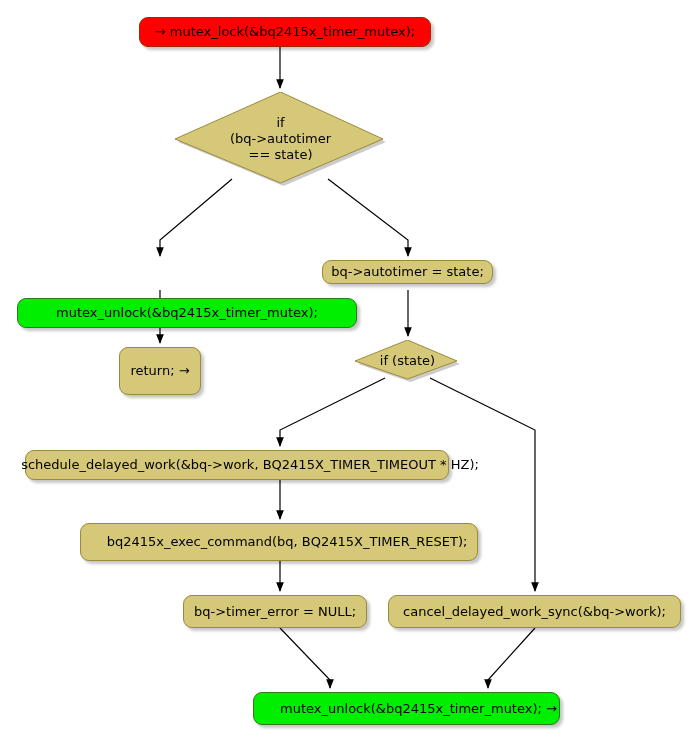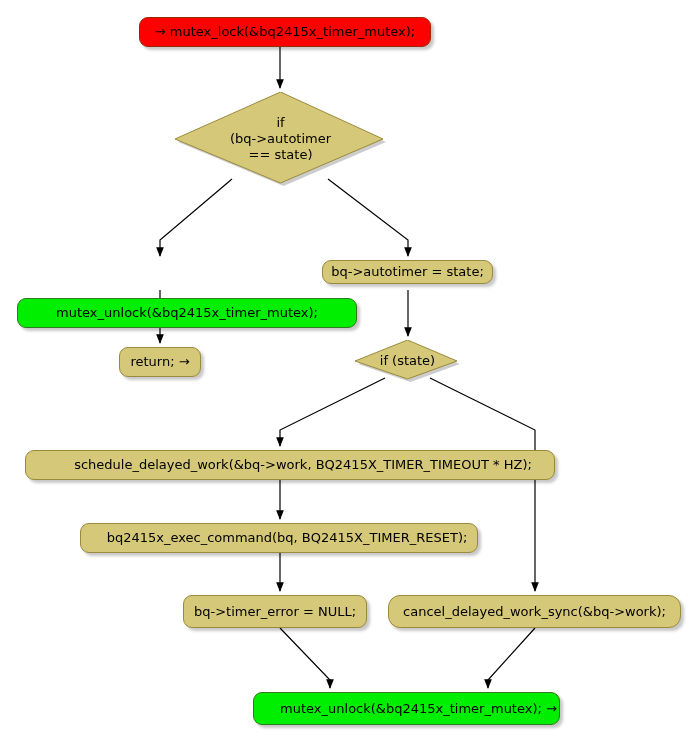--- a/index.html
+++ b/index.html
@@ -98,25 +98,25 @@
   <div id="node-layer">
       <div class="node box red" style="left: 139px; top: 17px; width: 292px; height: 30px;"><span>→ mutex_lock(&amp;bq2415x_timer_mutex);</span></div>
       <div class="node diamond" style="left: 175px; top: 92px; width: 211px; height: 94px;"><svg class="diamond-shape" viewBox="0 0 211 94" preserveAspectRatio="none">
           <polygon points="108.5,3 211,50 108.5,94 3,50" fill="rgba(0,0,0,0.20)"></polygon>
           <polygon points="105.5,0 208,47 105.5,91 0,47" fill="#d6c879" stroke="#9a8a3c" stroke-width="1"></polygon>
         </svg><span class="diamond-label">if
 (bq-&gt;autotimer
 == state)</span></div>
       <div class="node box green" style="left: 17px; top: 260px; width: 340px; height: 30px; margin-top: 38px;"><span>mutex_unlock(&amp;bq2415x_timer_mutex);</span></div>
       <div class="node box" style="left: 322px; top: 260px; width: 171px; height: 24px;"><span>bq-&gt;autotimer = state;</span></div>
-      <div class="node box" style="left: 119px; top: 347px; width: 82px; height: 30px;"><span>return; →</span></div>
+      <div class="node box" style="left: 119px; top: 347px; width: 82px; height: 48px;"><span>return; →</span></div>
       <div class="node diamond" style="left: 355px; top: 340px; width: 105px; height: 42px; align-items: center;"><svg class="diamond-shape" viewBox="0 0 105 42" preserveAspectRatio="none">
           <polygon points="55.5,3 105,24 55.5,42 3,24" fill="rgba(0,0,0,0.20)"></polygon>
           <polygon points="52.5,0 102,21 52.5,39 0,21" fill="#d6c879" stroke="#9a8a3c" stroke-width="1"></polygon>
         </svg><span class="diamond-label">if (state)</span></div>
-      <div class="node box" style="left: 25px; top: 450px; width: 530px; height: 30px; padding-left: 26px;"><span>schedule_delayed_work(&amp;bq-&gt;work, BQ2415X_TIMER_TIMEOUT * HZ);</span></div>
-      <div class="node box" style="left: 80px; top: 523px; width: 398px; height: 30px; padding-left: 16px;"><span>bq2415x_exec_command(bq, BQ2415X_TIMER_RESET);</span></div>
+      <div class="node box" style="left: 25px; top: 450px; width: 424px; height: 30px; padding-left: 26px;"><span>schedule_delayed_work(&amp;bq-&gt;work, BQ2415X_TIMER_TIMEOUT * HZ);</span></div>
+      <div class="node box" style="left: 80px; top: 523px; width: 398px; height: 38px; padding-left: 16px;"><span>bq2415x_exec_command(bq, BQ2415X_TIMER_RESET);</span></div>
       <div class="node box" style="left: 183px; top: 595px; width: 184px; height: 33px;"><span>bq-&gt;timer_error = NULL;</span></div>
-      <div class="node box" style="left: 388px; top: 595px; width: 293px; height: 33px; border-radius: 12px;"><span>cancel_delayed_work_sync(&amp;bq-&gt;work);</span></div>
+      <div class="node box" style="left: 388px; top: 595px; width: 293px; height: 33px;"><span>cancel_delayed_work_sync(&amp;bq-&gt;work);</span></div>
       <div class="node box green" style="left: 253px; top: 692px; width: 307px; height: 33px; padding-left: 24px;"><span>mutex_unlock(&amp;bq2415x_timer_mutex); →</span></div>
     </div>
 
 </div>
 
 </body></html>

